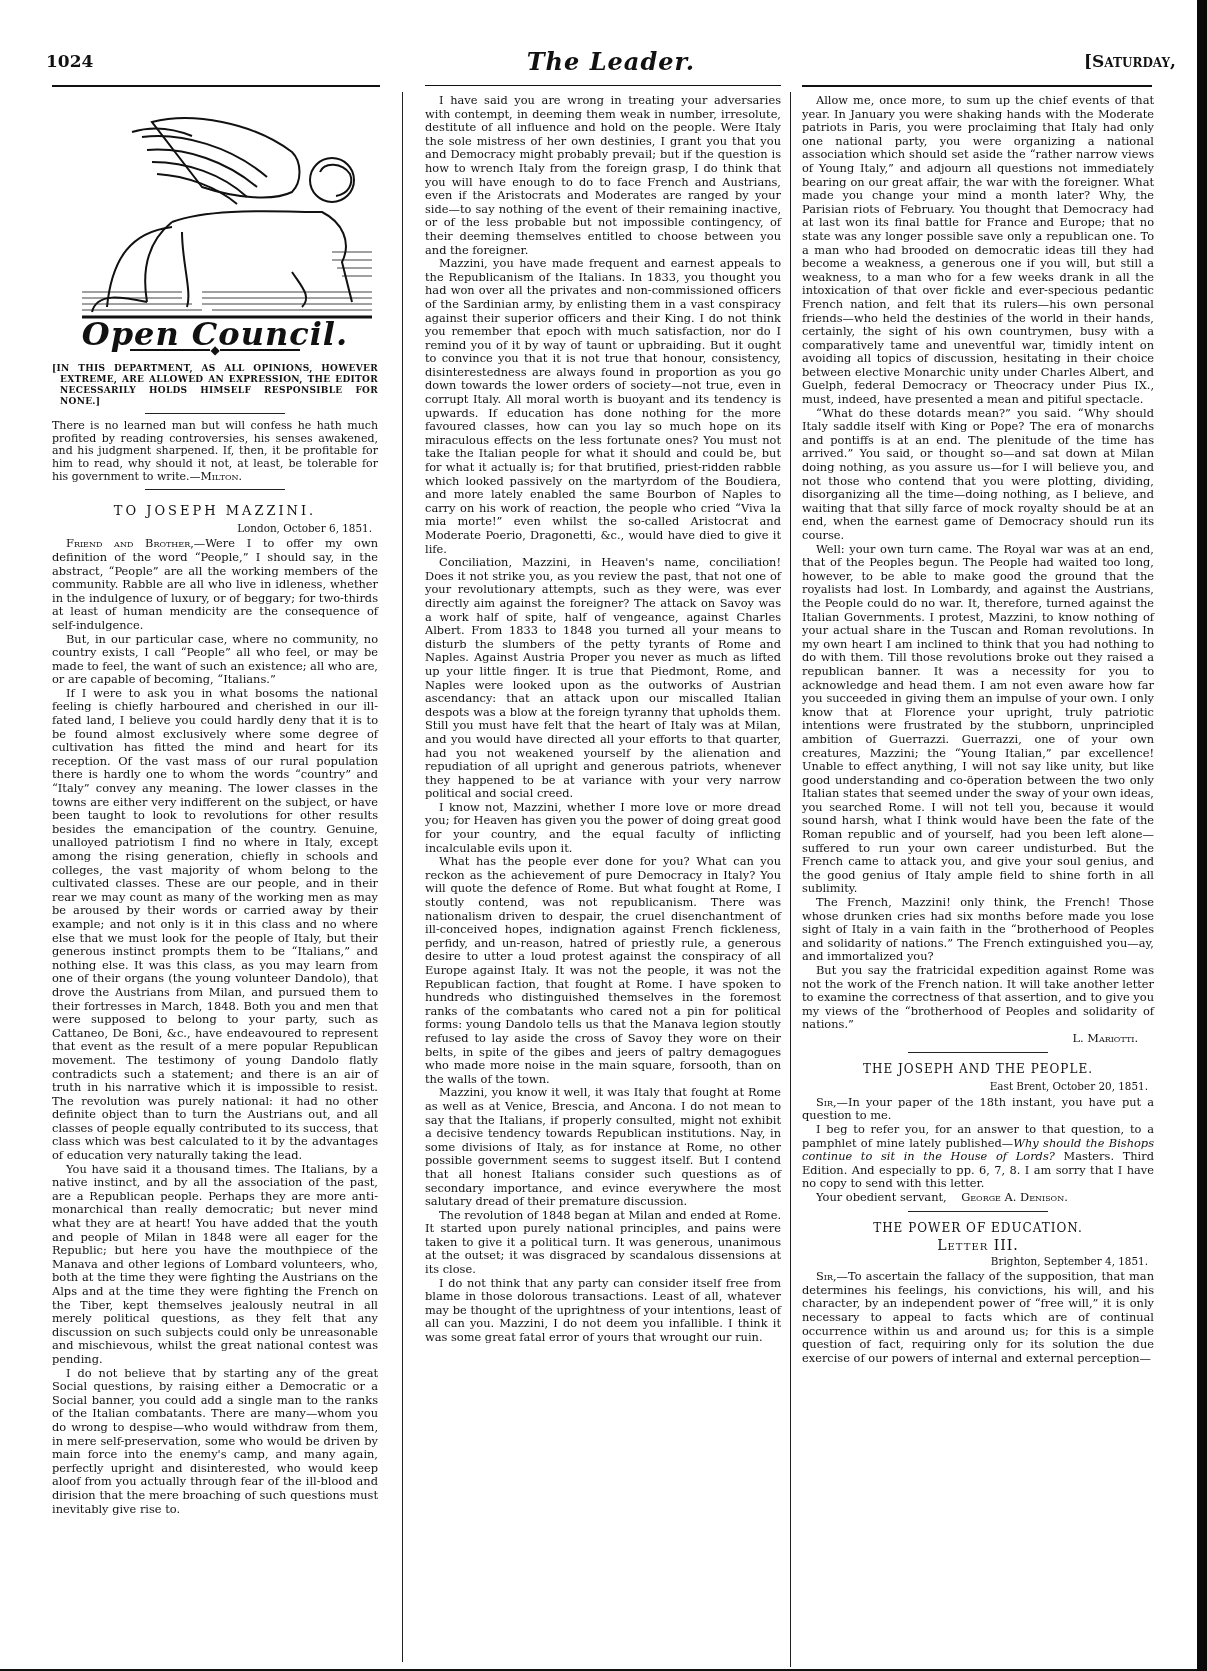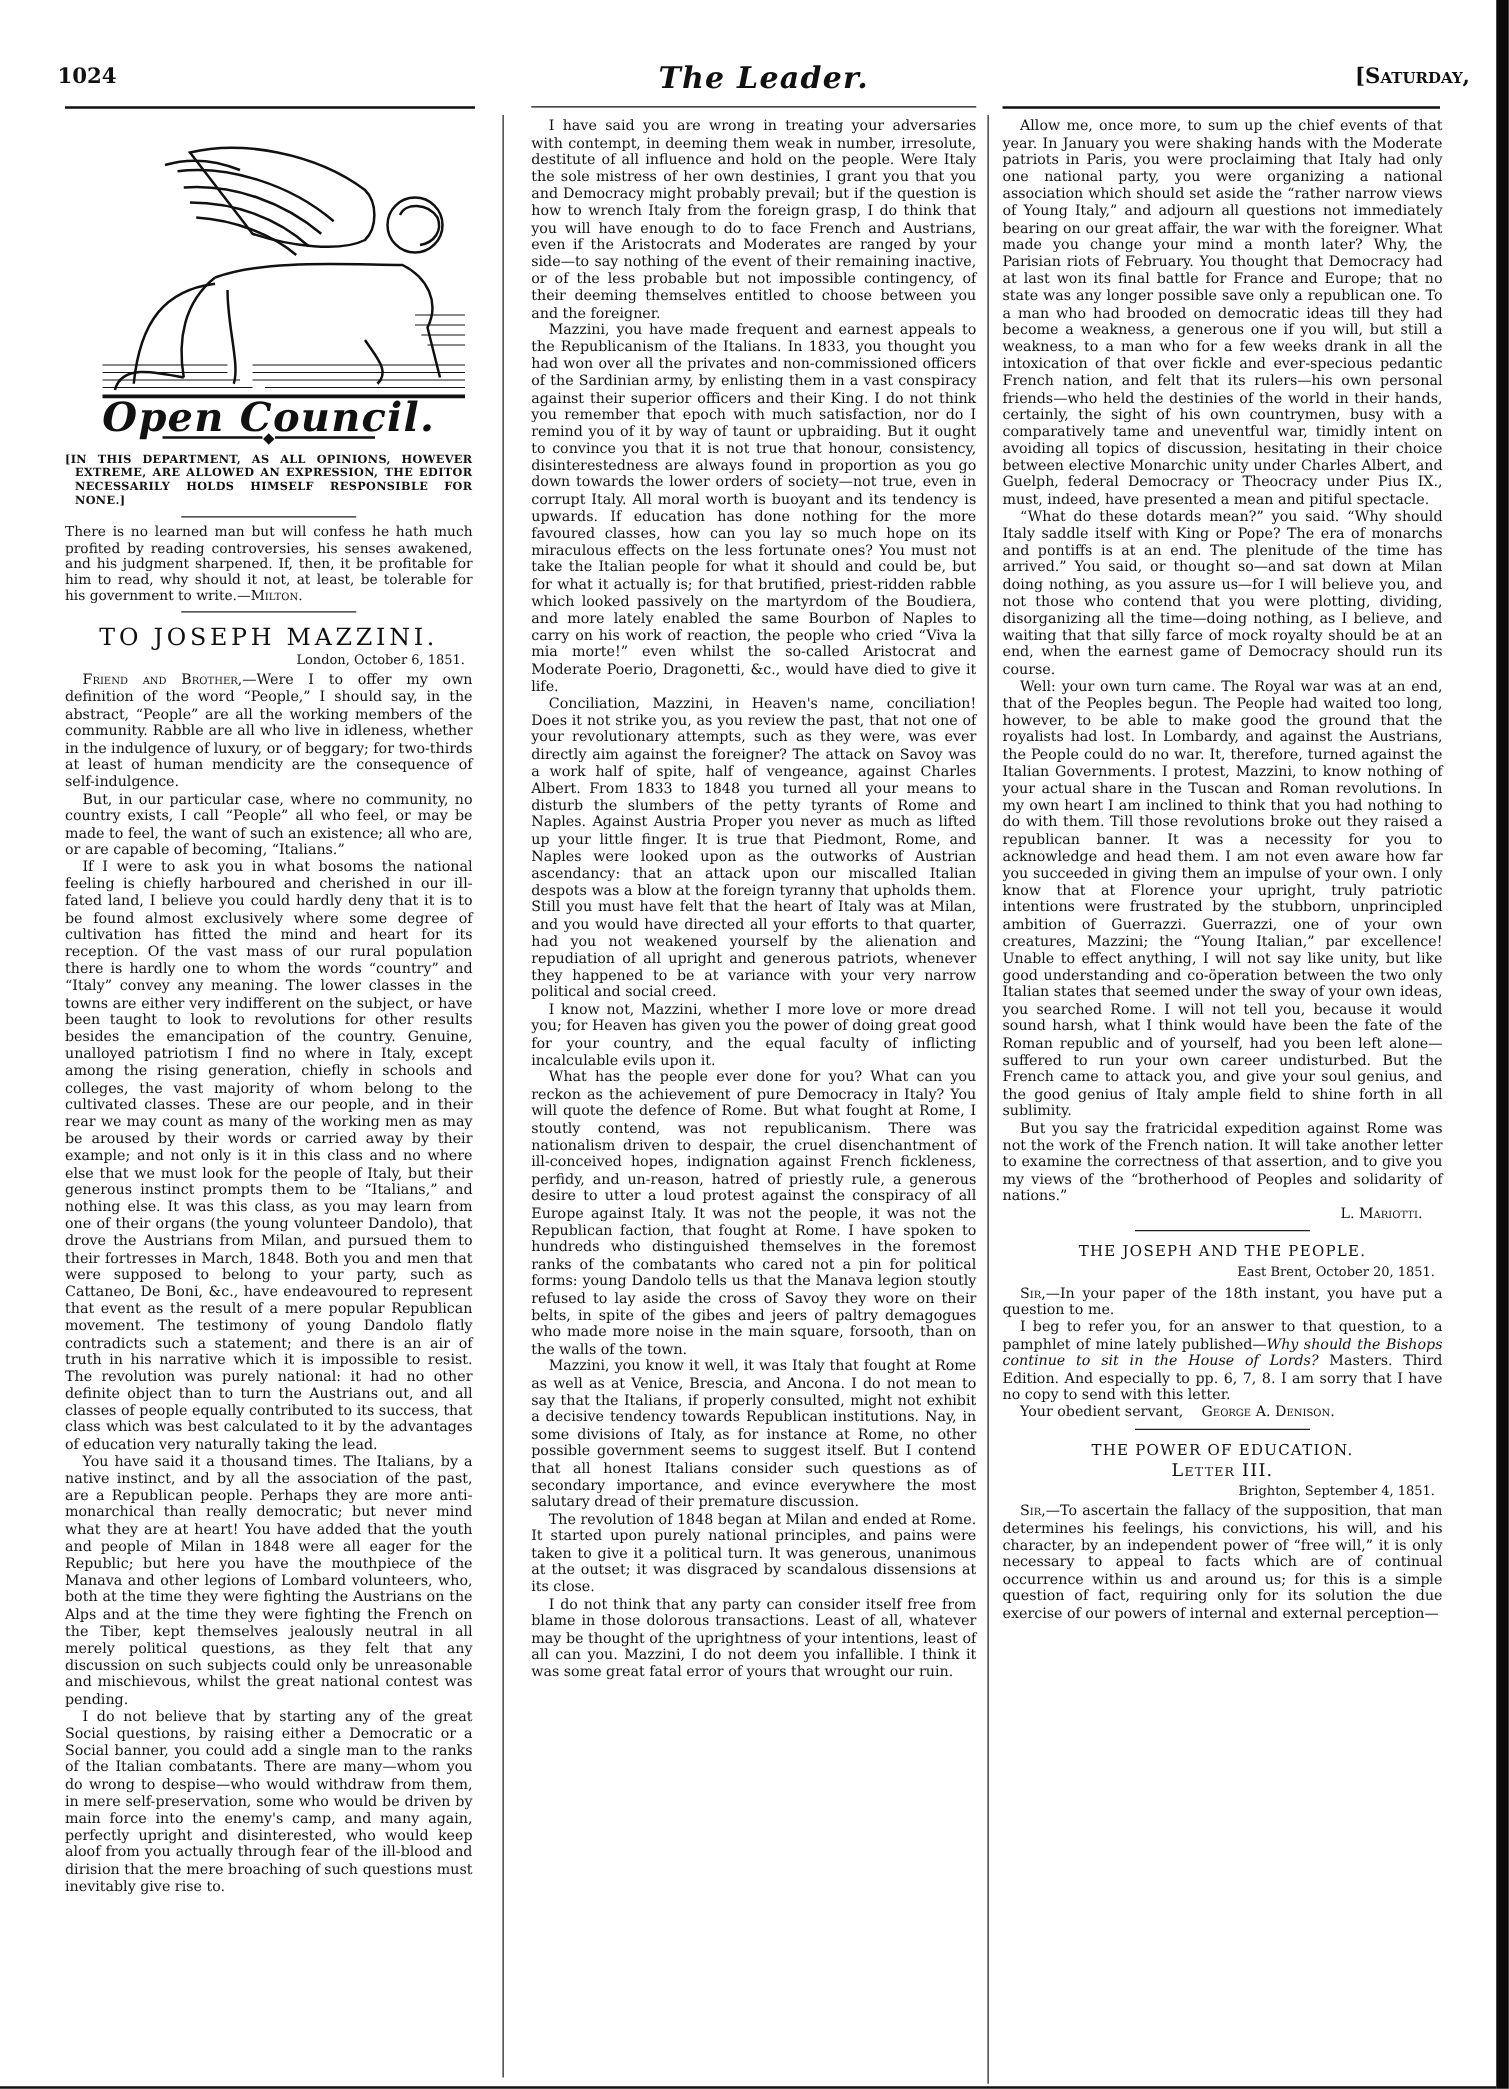--- a/index.html
+++ b/index.html
@@ -20,21 +20,21 @@
   .vrule { position:absolute; width:1px; background:#222; }
   .illustration { width:326px; height:232px; display:block; margin:0 auto; }
   .section-title { text-align:center; font-size:32px; font-style:italic; font-weight:bold; margin:4px 0 2px; letter-spacing:1px;
                    font-family:"DejaVu Serif", serif; }
   .ornament { text-align:center; font-size:12px; margin:0 0 6px; }
   .ornament span { display:inline-block; width:80px; height:2px; background:#111; vertical-align:middle; }
   .disclaimer { font-size:9px; font-weight:bold; line-height:11px; text-transform:uppercase; letter-spacing:0.3px; padding-left:8px; text-indent:-8px; margin-bottom:6px; }
   .short-rule { width:140px; height:1px; background:#222; margin:6px auto; }
   .epigraph { font-size:11px; line-height:12.6px; text-align:justify; }
   .epigraph .sc { font-variant:small-caps; }
-  .article-title { text-align:center; font-size:19px; letter-spacing:3px; margin:14px 0 4px; }
+  .article-title { text-align:center; font-size:13px; letter-spacing:3px; margin:14px 0 4px; }
   .dateline { text-align:right; font-size:10.4px; margin-bottom:2px; padding-right:6px; }
   .sc { font-variant:small-caps; }
   .signature { text-align:right; padding-right:16px; font-variant:small-caps; }
   .article-title-sm { text-align:center; font-size:12px; letter-spacing:1px; margin:10px 0 4px; }
   .letter-num { text-align:center; font-size:14px; font-variant:small-caps; letter-spacing:1px; margin-bottom:2px; }
   .bottom-rule { position:absolute; top:1669px; left:0; width:1197px; height:2px; background:#111; }
 </style>
 </head>
 <body>
 
@@ -113,20 +113,21 @@
   <p>What has the people ever done for you? What can you reckon as the achievement of pure Democracy in Italy? You will quote the defence of Rome. But what fought at Rome, I stoutly contend, was not republicanism. There was nationalism driven to despair, the cruel disenchantment of ill-conceived hopes, indignation against French fickleness, perfidy, and un-reason, hatred of priestly rule, a generous desire to utter a loud protest against the conspiracy of all Europe against Italy. It was not the people, it was not the Republican faction, that fought at Rome. I have spoken to hundreds who distinguished themselves in the foremost ranks of the combatants who cared not a pin for political forms: young Dandolo tells us that the Manava legion stoutly refused to lay aside the cross of Savoy they wore on their belts, in spite of the gibes and jeers of paltry demagogues who made more noise in the main square, forsooth, than on the walls of the town.</p>
   <p>Mazzini, you know it well, it was Italy that fought at Rome as well as at Venice, Brescia, and Ancona. I do not mean to say that the Italians, if properly consulted, might not exhibit a decisive tendency towards Republican institutions. Nay, in some divisions of Italy, as for instance at Rome, no other possible government seems to suggest itself. But I contend that all honest Italians consider such questions as of secondary importance, and evince everywhere the most salutary dread of their premature discussion.</p>
   <p>The revolution of 1848 began at Milan and ended at Rome. It started upon purely national principles, and pains were taken to give it a political turn. It was generous, unanimous at the outset; it was disgraced by scandalous dissensions at its close.</p>
   <p>I do not think that any party can consider itself free from blame in those dolorous transactions. Least of all, whatever may be thought of the uprightness of your intentions, least of all can you. Mazzini, I do not deem you infallible. I think it was some great fatal error of yours that wrought our ruin.</p>
 </div>
 
 <div class="col col3">
   <p>Allow me, once more, to sum up the chief events of that year. In January you were shaking hands with the Moderate patriots in Paris, you were proclaiming that Italy had only one national party, you were organizing a national association which should set aside the “rather narrow views of Young Italy,” and adjourn all questions not immediately bearing on our great affair, the war with the foreigner. What made you change your mind a month later? Why, the Parisian riots of February. You thought that Democracy had at last won its final battle for France and Europe; that no state was any longer possible save only a republican one. To a man who had brooded on democratic ideas till they had become a weakness, a generous one if you will, but still a weakness, to a man who for a few weeks drank in all the intoxication of that over fickle and ever-specious pedantic French nation, and felt that its rulers—his own personal friends—who held the destinies of the world in their hands, certainly, the sight of his own countrymen, busy with a comparatively tame and uneventful war, timidly intent on avoiding all topics of discussion, hesitating in their choice between elective Monarchic unity under Charles Albert, and Guelph, federal Democracy or Theocracy under Pius IX., must, indeed, have presented a mean and pitiful spectacle.</p>
   <p>“What do these dotards mean?” you said. “Why should Italy saddle itself with King or Pope? The era of monarchs and pontiffs is at an end. The plenitude of the time has arrived.” You said, or thought so—and sat down at Milan doing nothing, as you assure us—for I will believe you, and not those who contend that you were plotting, dividing, disorganizing all the time—doing nothing, as I believe, and waiting that that silly farce of mock royalty should be at an end, when the earnest game of Democracy should run its course.</p>
   <p>Well: your own turn came. The Royal war was at an end, that of the Peoples begun. The People had waited too long, however, to be able to make good the ground that the royalists had lost. In Lombardy, and against the Austrians, the People could do no war. It, therefore, turned against the Italian Governments. I protest, Mazzini, to know nothing of your actual share in the Tuscan and Roman revolutions. In my own heart I am inclined to think that you had nothing to do with them. Till those revolutions broke out they raised a republican banner. It was a necessity for you to acknowledge and head them. I am not even aware how far you succeeded in giving them an impulse of your own. I only know that at Florence your upright, truly patriotic intentions were frustrated by the stubborn, unprincipled ambition of Guerrazzi. Guerrazzi, one of your own creatures, Mazzini; the “Young Italian,” par excellence! Unable to effect anything, I will not say like unity, but like good understanding and co-öperation between the two only Italian states that seemed under the sway of your own ideas, you searched Rome. I will not tell you, because it would sound harsh, what I think would have been the fate of the Roman republic and of yourself, had you been left alone—suffered to run your own career undisturbed. But the French came to attack you, and give your soul genius, and the good genius of Italy ample field to shine forth in all sublimity.</p>
+  <p>The French, Mazzini! only think, the French! Those whose drunken cries had six months before made you lose sight of Italy in a vain faith in the “brotherhood of Peoples and solidarity of nations.” The French extinguished you—ay, and immortalized you?</p>
   <p>But you say the fratricidal expedition against Rome was not the work of the French nation. It will take another letter to examine the correctness of that assertion, and to give you my views of the “brotherhood of Peoples and solidarity of nations.”</p>
   <div class="signature">L. Mariotti.</div>
   <div class="short-rule"></div>
 
   <div class="article-title-sm">THE JOSEPH AND THE PEOPLE.</div>
   <div class="dateline">East Brent, October 20, 1851.</div>
   <p><span class="sc">Sir,</span><span>—In your paper of the 18th instant, you have put a question to me.</span></p>
   <p><span>I beg to refer you, for an answer to that question, to a pamphlet of mine lately published—</span><em>Why should the Bishops continue to sit in the House of Lords?</em><span> Masters. Third Edition. And especially to pp. 6, 7, 8. I am sorry that I have no copy to send with this letter.</span></p>
   <p><span>Your obedient servant,</span>&nbsp;&nbsp;&nbsp;&nbsp;<span class="sc">George A. Denison.</span></p>
   <div class="short-rule"></div>

